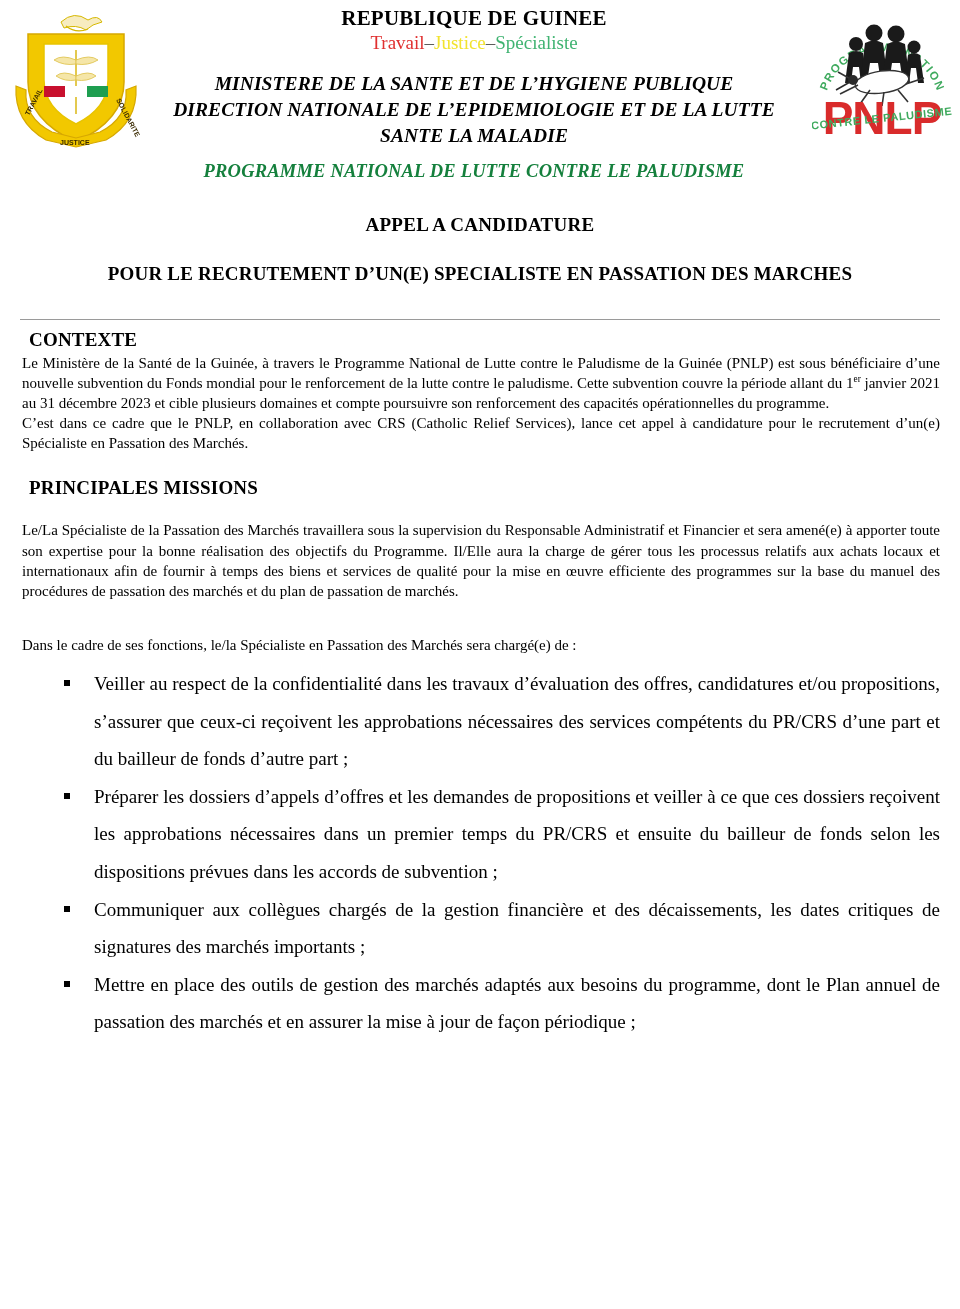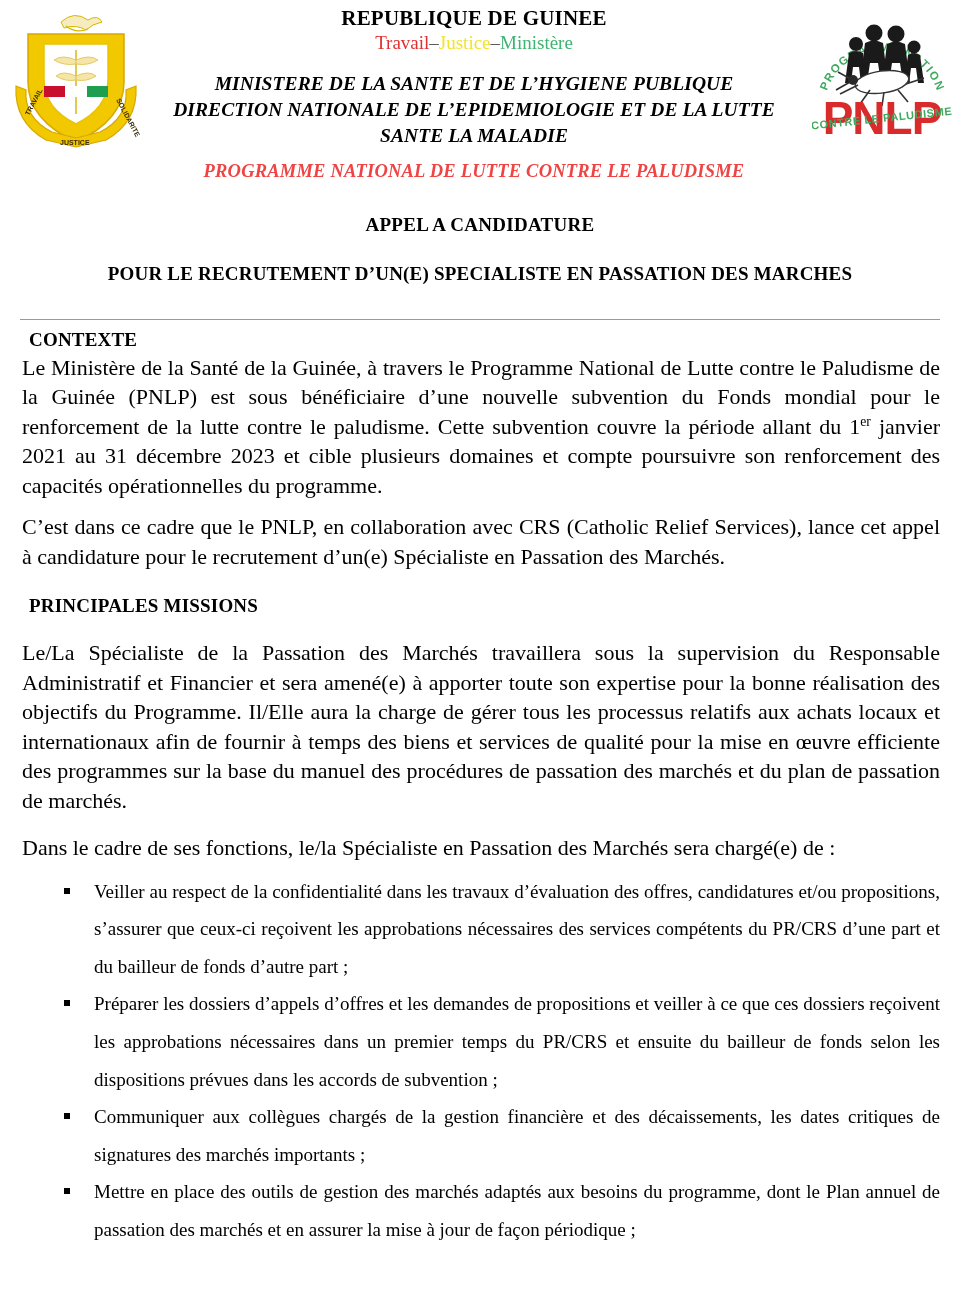--- a/index.html
+++ b/index.html
@@ -65,21 +65,21 @@
     font-weight: bold;
     font-style: italic;
     line-height: 1.35;
     letter-spacing: 0.1px;
   }
   .lh-program {
     margin-top: 11px;
     font-size: 18.5px;
     font-weight: bold;
     font-style: italic;
-    color: #ef4444;
+    color: #15803d;
     letter-spacing: 0.2px;
   }
 
   
   .doc-titles {
     text-align: center;
     margin-top: 34px;
   }
   .doc-title-1 {
     font-size: 19px;
@@ -103,29 +103,29 @@
   .content {
     padding: 0 20px 0 22px;
   }
   .h-section {
     font-size: 19px;
     font-weight: bold;
     letter-spacing: 0.2px;
     margin: 9px 0 0 7px;
   }
   p.para {
-    font-size: 22px;
+    font-size: 15px;
     line-height: 1.34;
     text-align: justify;
     text-justify: inter-word;
     margin: 0;
   }
-  p.para.tight { margin-top: 12px; }
+  p.para.tight { margin-top: 0; }
   p.gap-sm { margin-top: 2px; }
-  p.gap-md { margin-top: 18px; }
+  p.gap-md { margin-top: 34px; }
   p.gap-lg { margin-top: 21px; }
 
   sup { font-size: 0.62em; vertical-align: super; line-height: 0; }
 
   ul.missions {
     list-style: none;
     margin: 10px 0 0 0;
     padding: 0;
   }
   ul.missions > li {
@@ -202,21 +202,21 @@
       <circle cx="41" cy="78" r="5" fill="#2a2a2a"></circle>
       <path d="M38 80 L24 88" stroke="#2a2a2a" stroke-width="1.6"></path>
     </g>
 
     <text x="70" y="132" text-anchor="middle" font-family="'Liberation Sans',sans-serif" font-size="46" font-weight="bold" fill="#d92b2b" letter-spacing="-1">PNLP</text>
     <text x="70" y="120" text-anchor="middle" font-family="'Liberation Sans',sans-serif" font-size="11" font-weight="bold" fill="#3faa5e" letter-spacing="0.6" transform="rotate(-6 70 120)">CONTRE LE PALUDISME</text>
   </svg>
 
   <div class="letterhead-text">
     <div class="lh-republic">REPUBLIQUE DE GUINEE</div>
-    <div class="lh-motto"><span class="m-travail">Travail</span><span class="m-dash">–</span><span class="m-justice">Justice</span><span class="m-dash">–</span><span class="m-solid">Ministère</span></div>
+    <div class="lh-motto"><span class="m-travail">Travail</span><span class="m-dash">–</span><span class="m-justice">Justice</span><span class="m-dash">–</span><span class="m-solid">Spécialiste</span></div>
     <div class="lh-ministry">
       <div>MINISTERE DE LA SANTE ET DE L’HYGIENE PUBLIQUE</div>
       <div>DIRECTION NATIONALE DE L’EPIDEMIOLOGIE ET DE LA LUTTE</div>
       <div>SANTE LA MALADIE</div>
     </div>
     <div class="lh-program">PROGRAMME NATIONAL DE LUTTE CONTRE LE PALUDISME</div>
   </div>
 </div>
 
 <div class="doc-titles">

